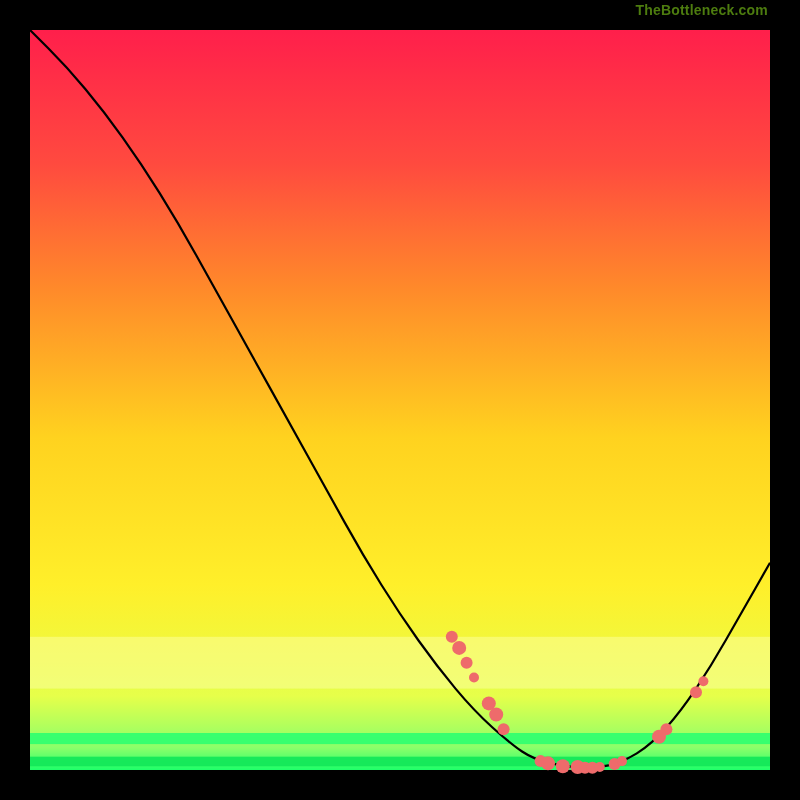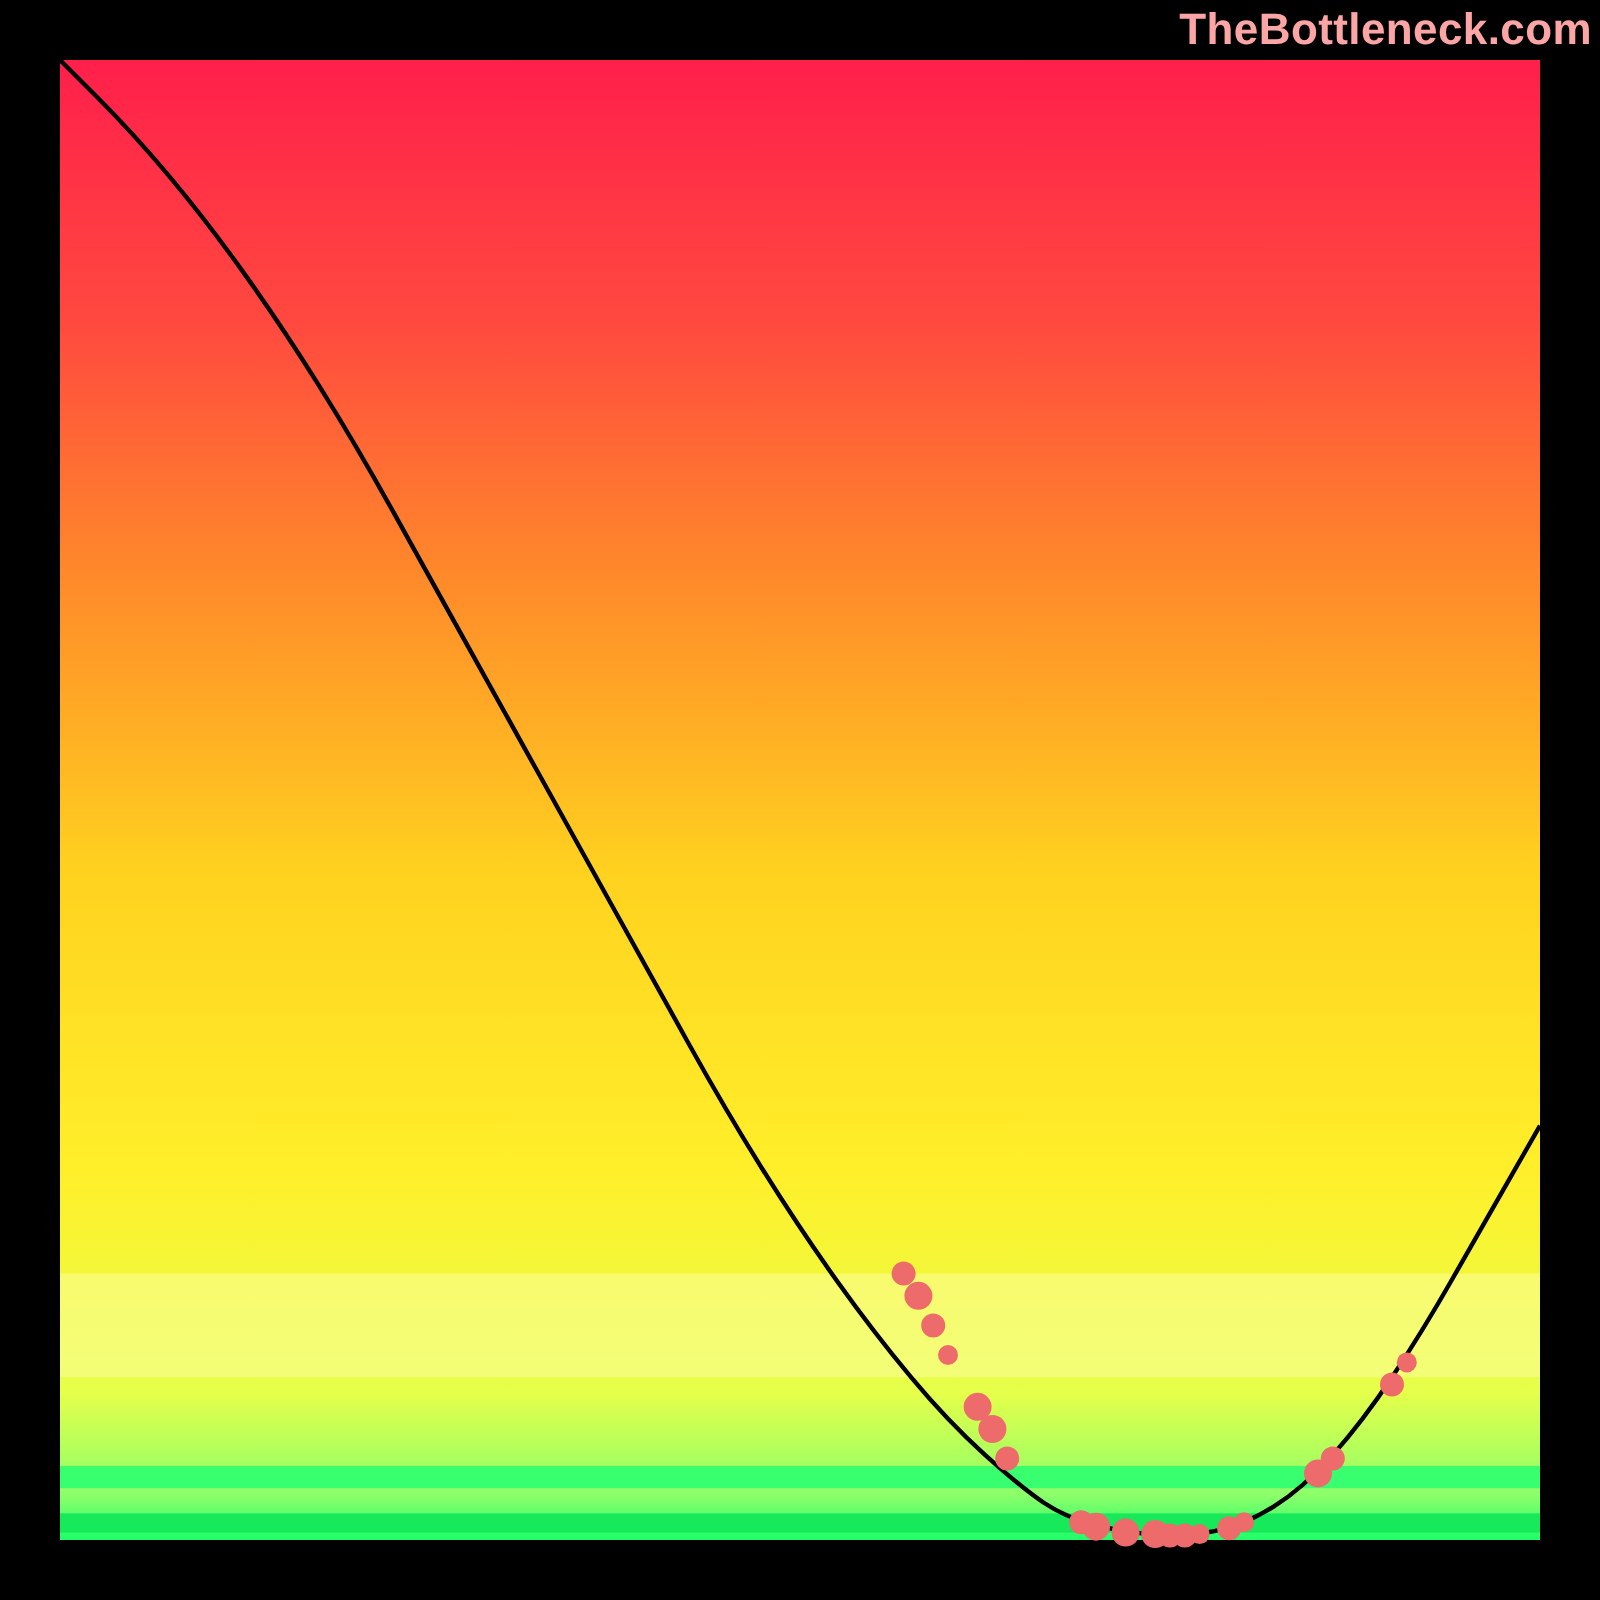--- a/index.html
+++ b/index.html
@@ -11,23 +11,23 @@
     font-family: Arial, Helvetica, sans-serif;
   }
   .chart-wrap {
     position: relative;
     width: 800px;
     height: 800px;
   }
   .attribution {
     position: absolute;
     top: 2px;
-    right: 4px;
-    color: #fca5a5;
-    font-size: 22px;
+    right: 32px;
+    color: #4d7c0f;
+    font-size: 14px;
     font-weight: 600;
     letter-spacing: 0.2px;
   }
   svg {
     position: absolute;
     top: 0;
     left: 0;
   }
 </style>
 </head>

